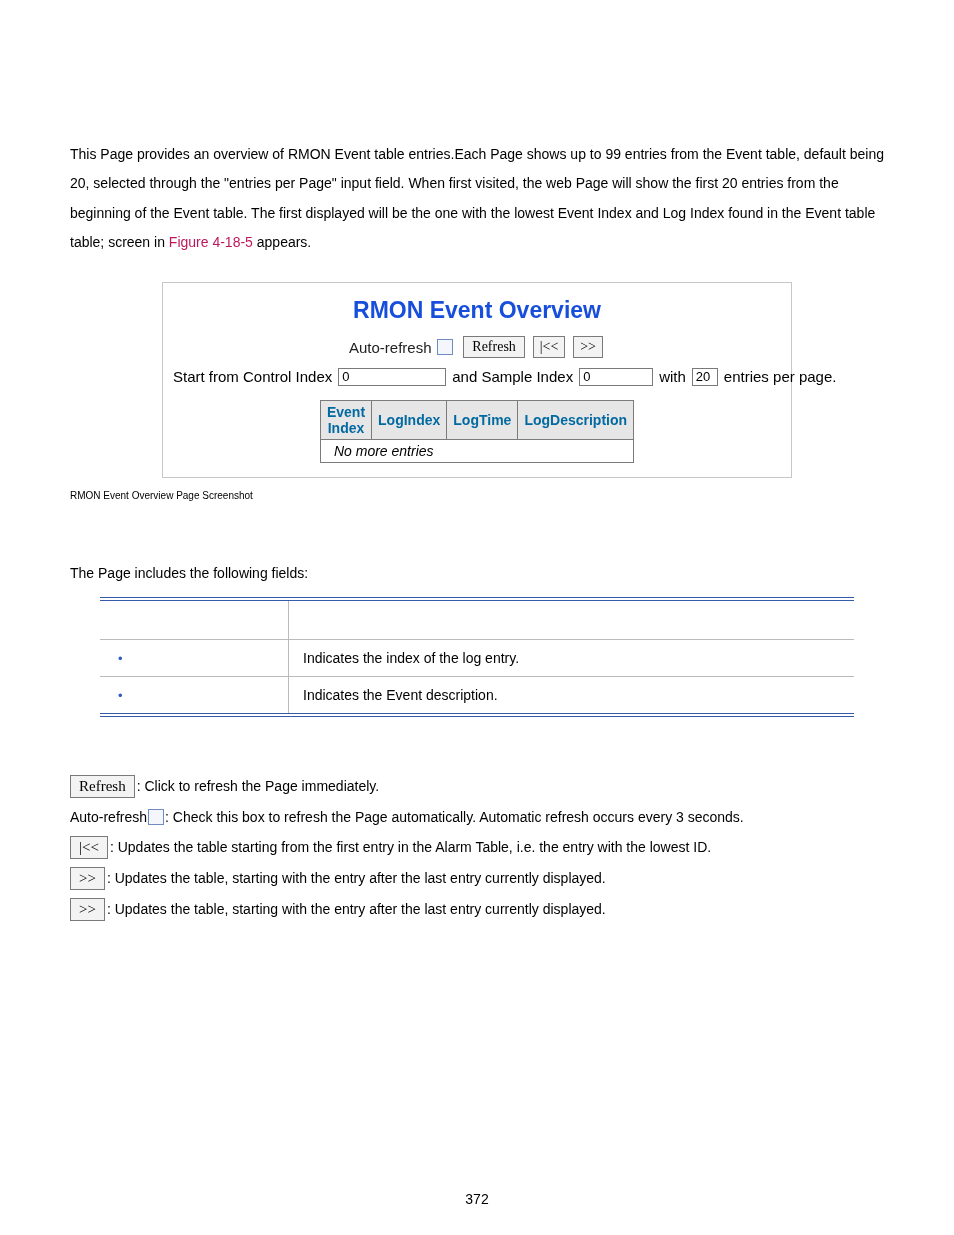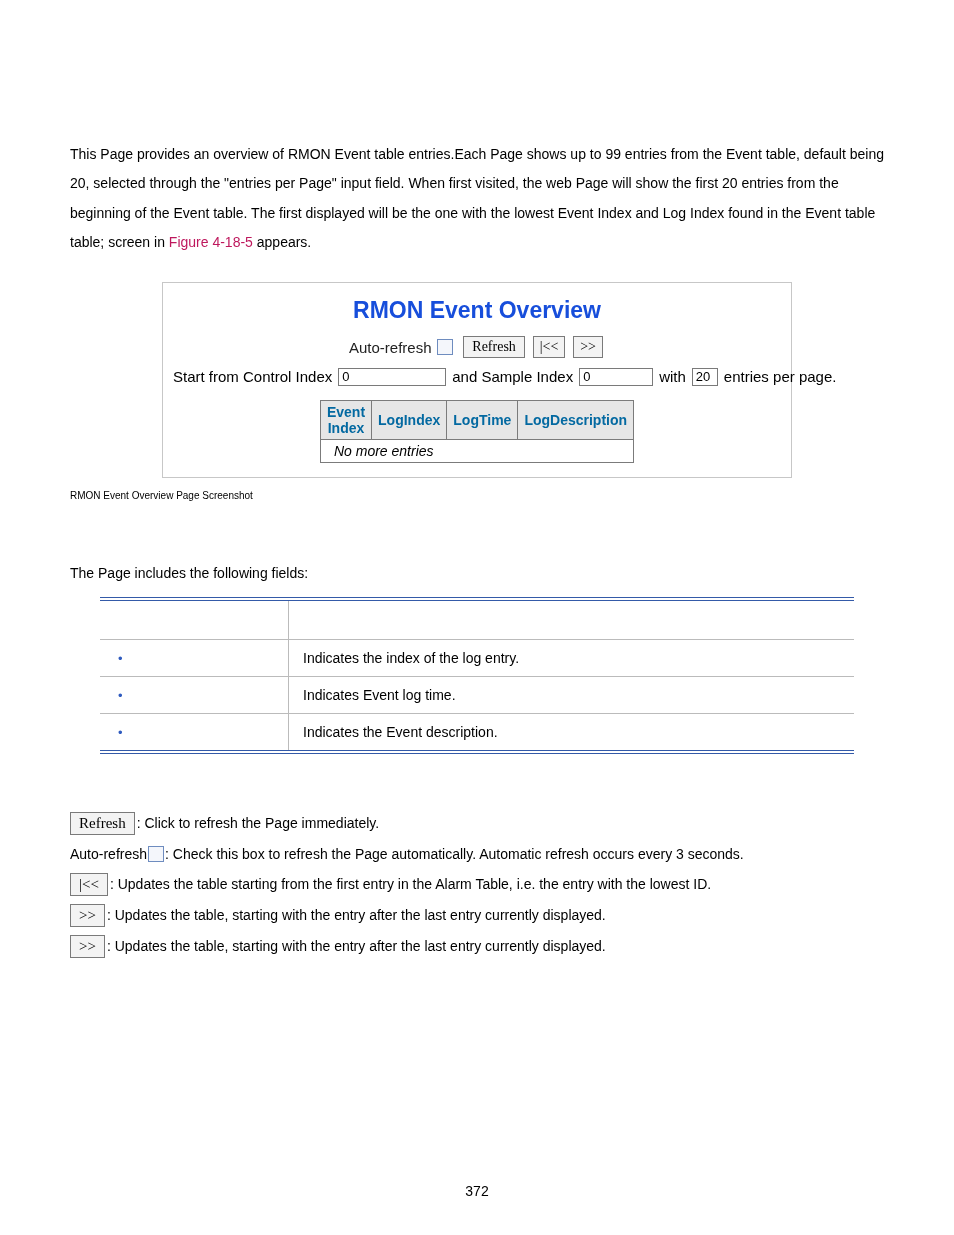--- a/index.html
+++ b/index.html
@@ -190,21 +190,21 @@
     width: 14px;
     height: 14px;
     border: 1px solid #6e8cbf;
     background: #f4f6fb;
     vertical-align: middle;
     margin: 0 1px;
   }
 
   .page-number {
     position: absolute;
-    bottom: 36px;
+    bottom: 28px;
     left: 0;
     width: 100%;
     text-align: center;
     font-size: 14px;
   }
 </style>
 </head>
 <body>
 
 <div class="page">
@@ -268,24 +268,20 @@
           <th></th>
         </tr>
       </thead>
       <tbody>
         <tr>
           <td class="obj-cell"></td>
           <td>Indicates the index of the log entry.</td>
         </tr>
         <tr>
           <td class="obj-cell"></td>
-          <td>Indicates Event log time.</td>
-        </tr>
-        <tr>
-          <td class="obj-cell"></td>
           <td>Indicates the Event description.</td>
         </tr>
       </tbody>
     </table>
   </div>
 
   <div class="button-desc">
     <div class="row">
       <span class="mini-btn">Refresh</span>
       <span>: Click to refresh the Page immediately.</span>

